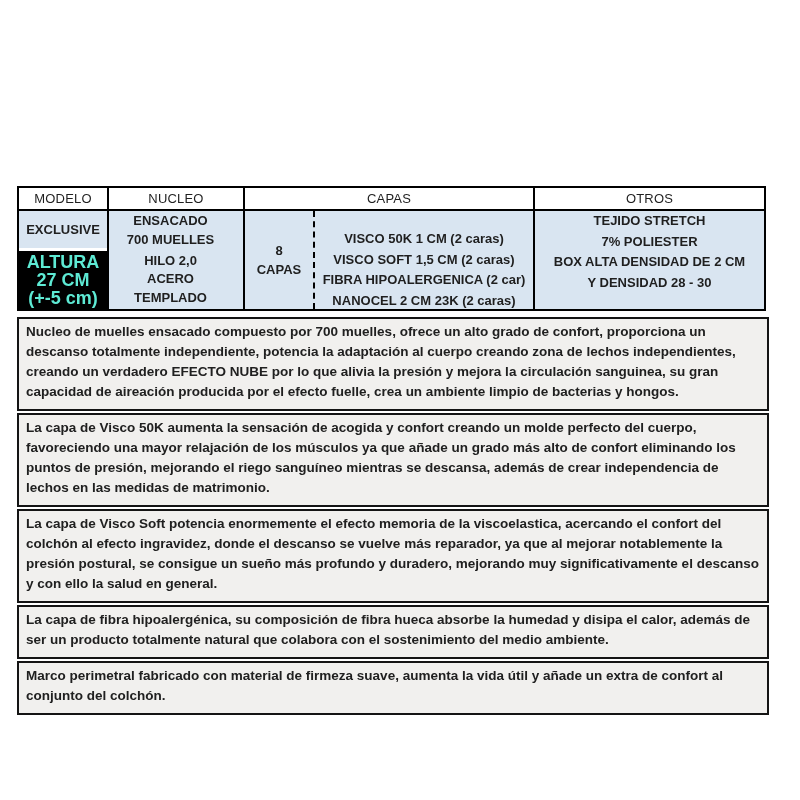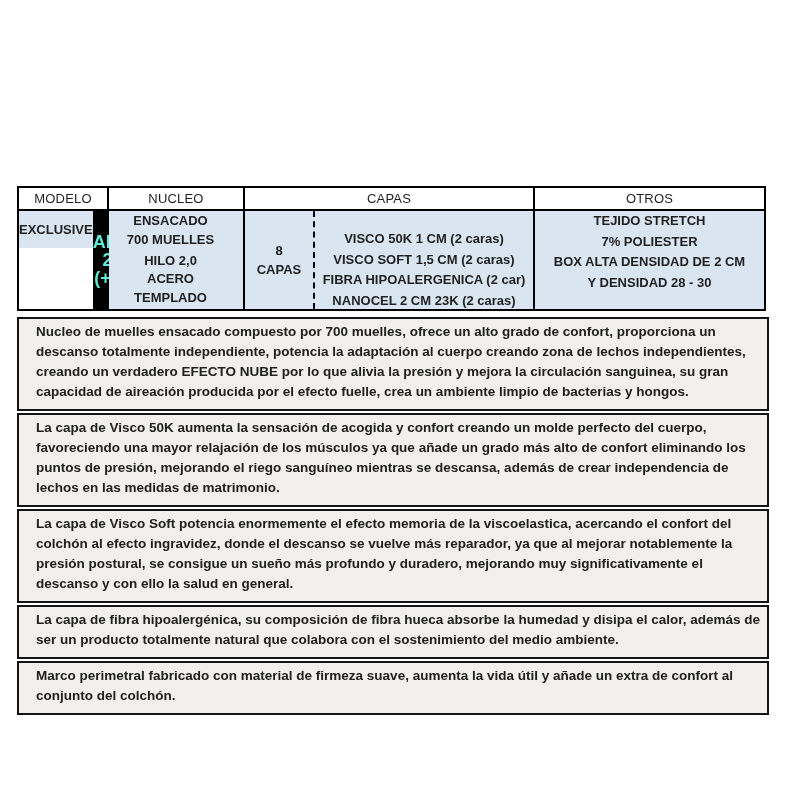--- a/index.html
+++ b/index.html
@@ -59,21 +59,21 @@
     background: #d9e5f1;
     font-size: 13px;
     font-weight: bold;
     text-align: center;
   }
   .col-modelo {
     width: 90px;
     border-right: 2px solid #000;
     background: #ffffff;
     display: flex;
-    flex-direction: row;
+    flex-direction: column;
   }
   .exclusive-cell {
     height: 37px;
     background: #d9e5f1;
     display: flex;
     align-items: center;
     justify-content: center;
     font-size: 13px;
     font-weight: bold;
   }
@@ -131,21 +131,21 @@
   .paragraphs {
     position: absolute;
     left: 17px;
     top: 273px;
     width: 752px;
   }
   .para-box {
     box-sizing: border-box;
     border: 2px solid #141414;
     background: #f1f0ee;
-    padding: 3px 7px 7px 17px;
+    padding: 3px 7px 7px 7px;
     margin-bottom: 2px;
     font-size: 13.5px;
     font-weight: bold;
     line-height: 20px;
     color: #202020;
     text-align: left;
   }
 </style>
 </head>
 <body>

